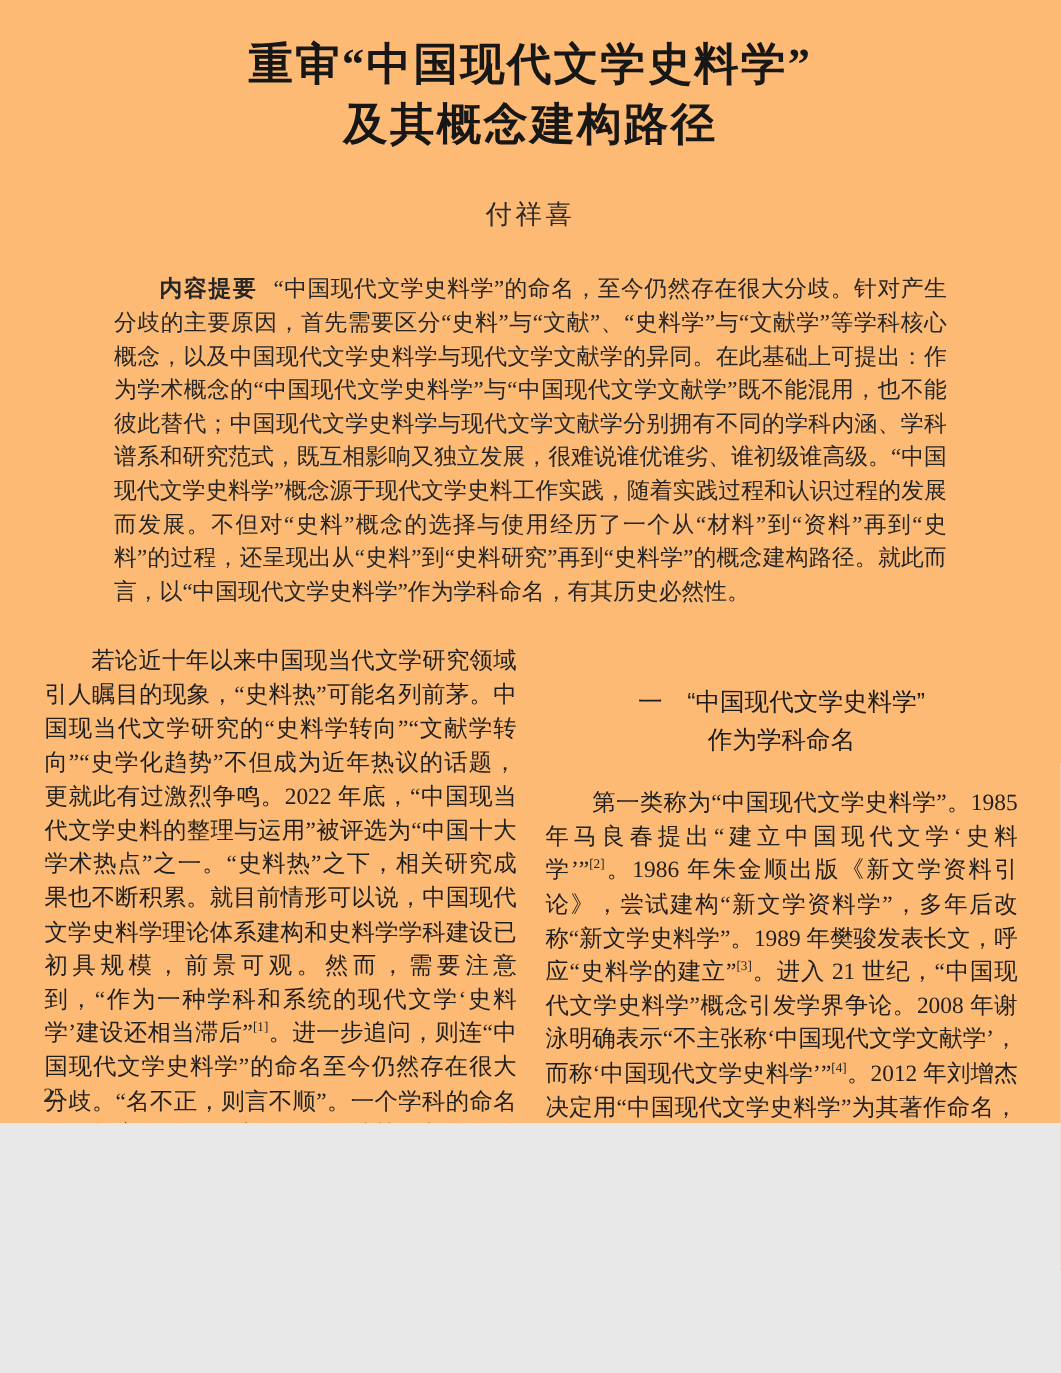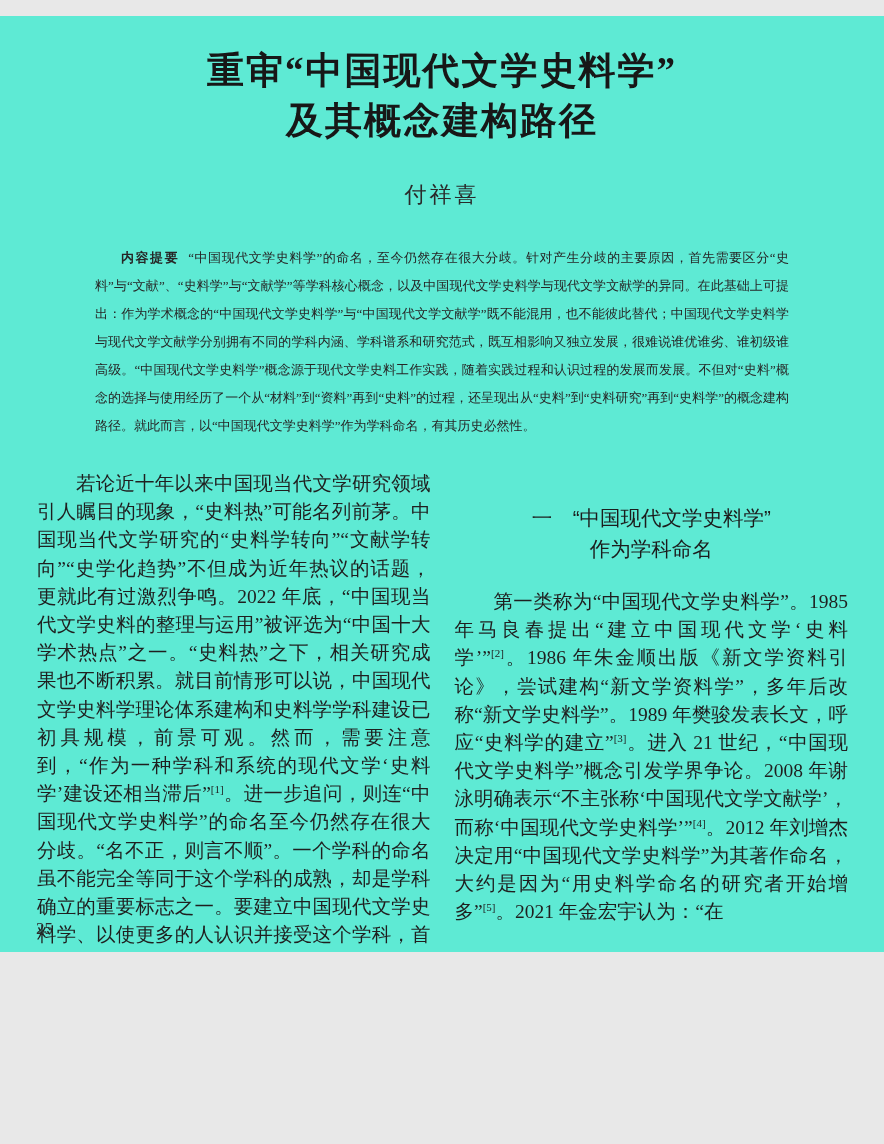--- a/index.html
+++ b/index.html
@@ -1,21 +1,21 @@
 <!DOCTYPE html>
 <html><head>
 <meta charset="utf-8">
 <style>
   html, body { margin: 0; padding: 0; background: #e8e8e8; }
   .page {
     position: relative;
     width: 884px;
     height: 936px;
-    margin: 16px auto;
-    background: #5eead4;
+    margin: 0 auto;
+    background: #fdba74;
     font-family: "Liberation Serif", "DejaVu Serif", serif;
     color: #222222;
     overflow: hidden;
     box-sizing: border-box;
   }
   .title {
     margin: 0;
     padding-top: 30px;
     text-align: center;
     font-size: 37px;
@@ -27,21 +27,21 @@
   .author {
     margin-top: 34px;
     text-align: center;
     font-size: 22px;
     letter-spacing: 3px;
     color: #2a2a2a;
   }
   .abstract-block {
     width: 694px;
     margin: 34px auto 0 auto;
-    font-size: 13px;
+    font-size: 19px;
     line-height: 28px;
     text-align: justify;
     text-justify: inter-ideograph;
     color: #262626;
   }
   .abstract-block p { margin: 0; text-indent: 2em; }
   .label-bold {
     font-weight: 700;
     font-family: "Liberation Sans", "DejaVu Sans", sans-serif;
     letter-spacing: 1px;

